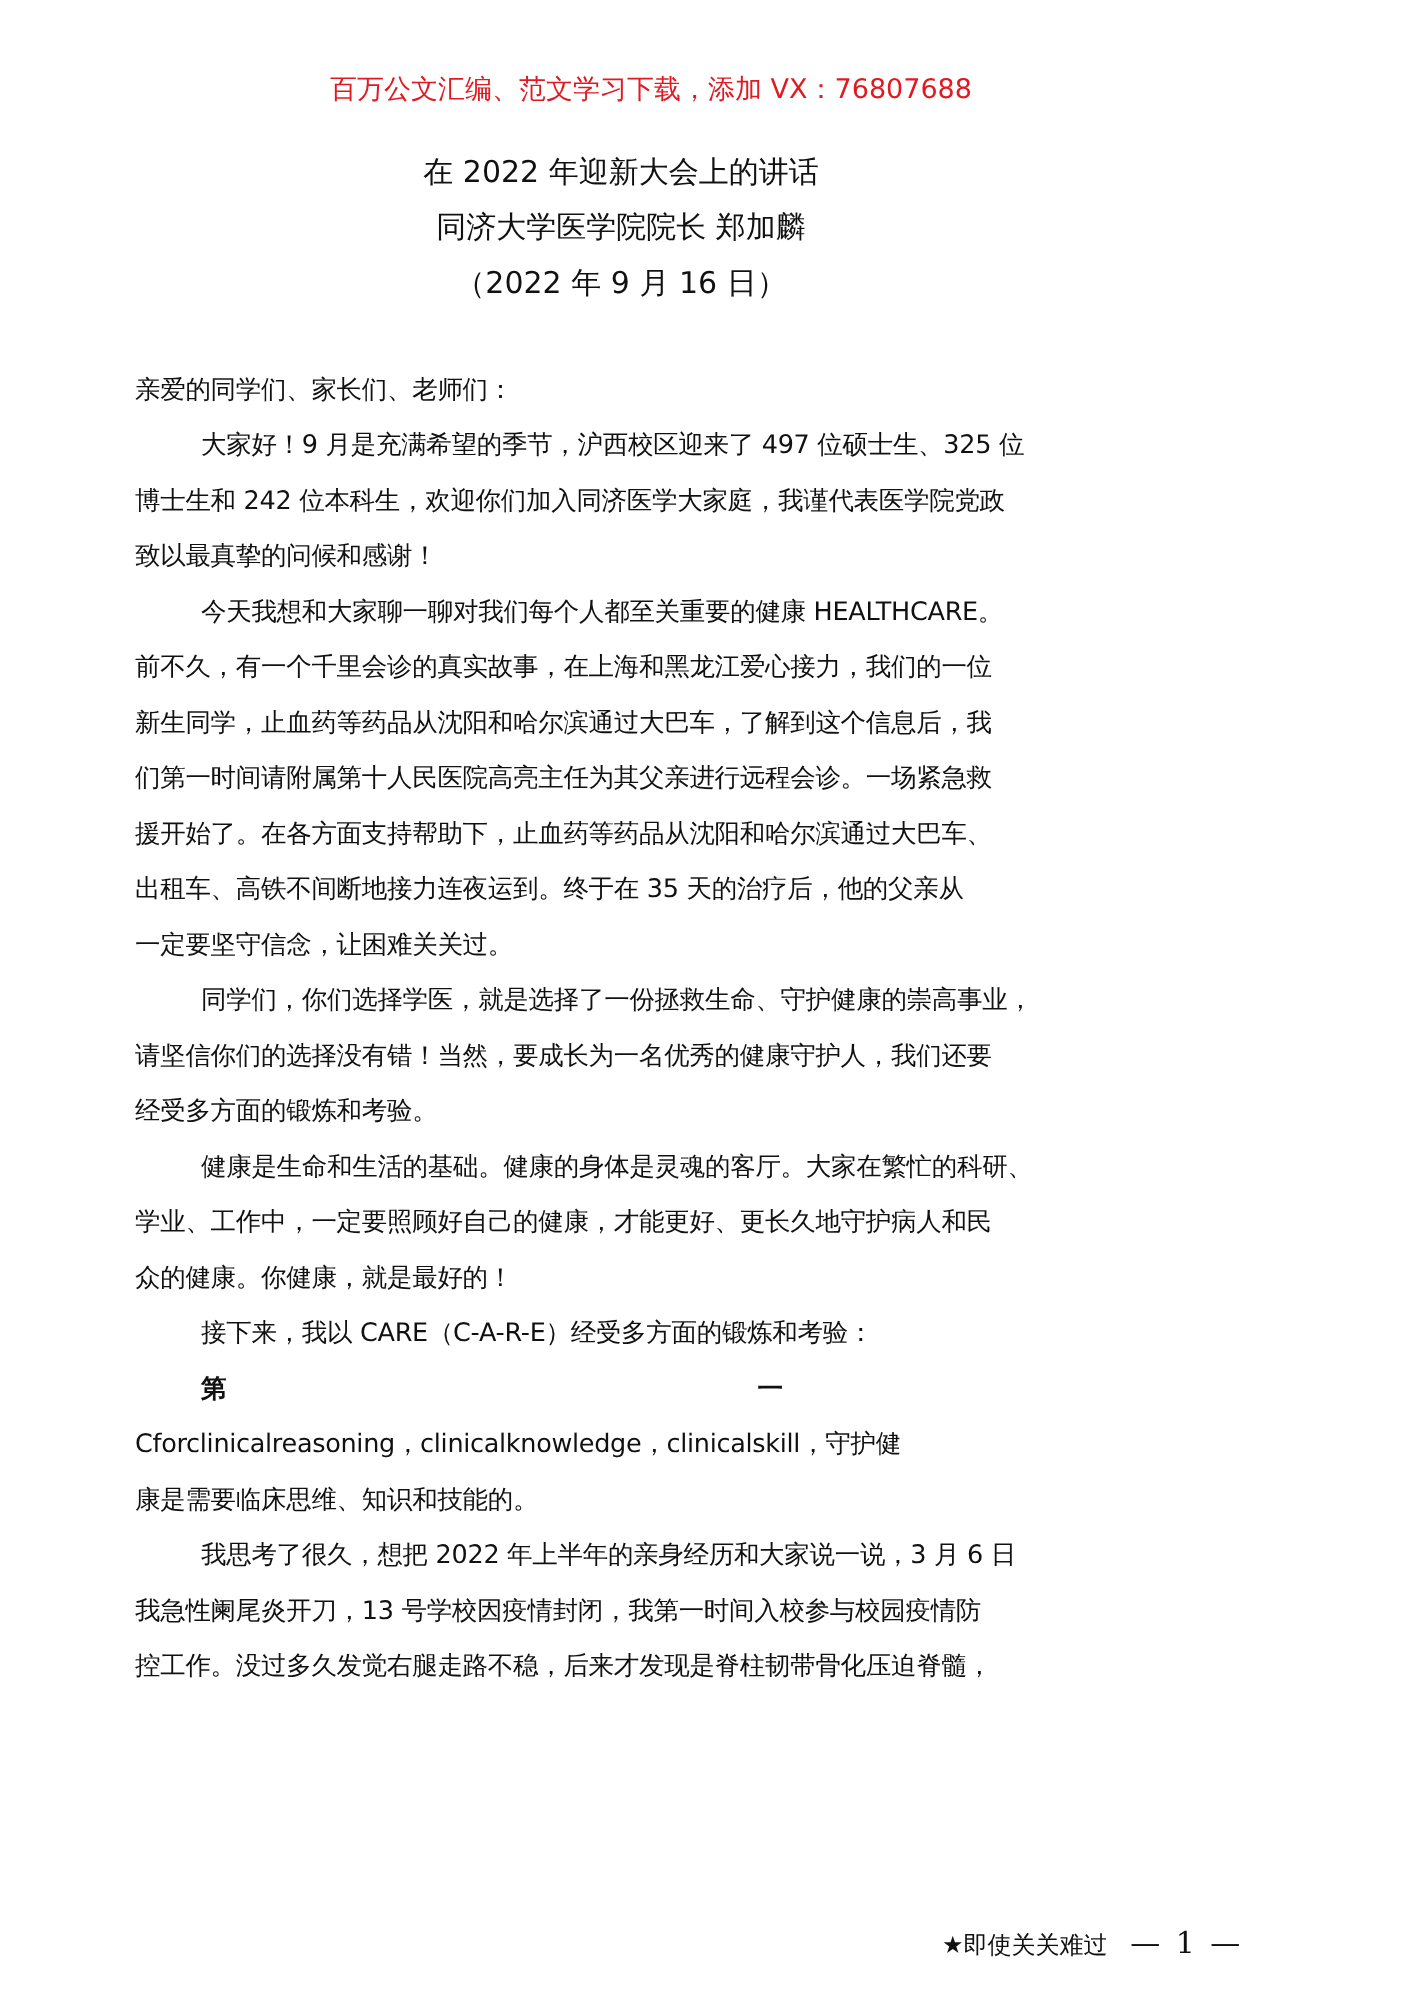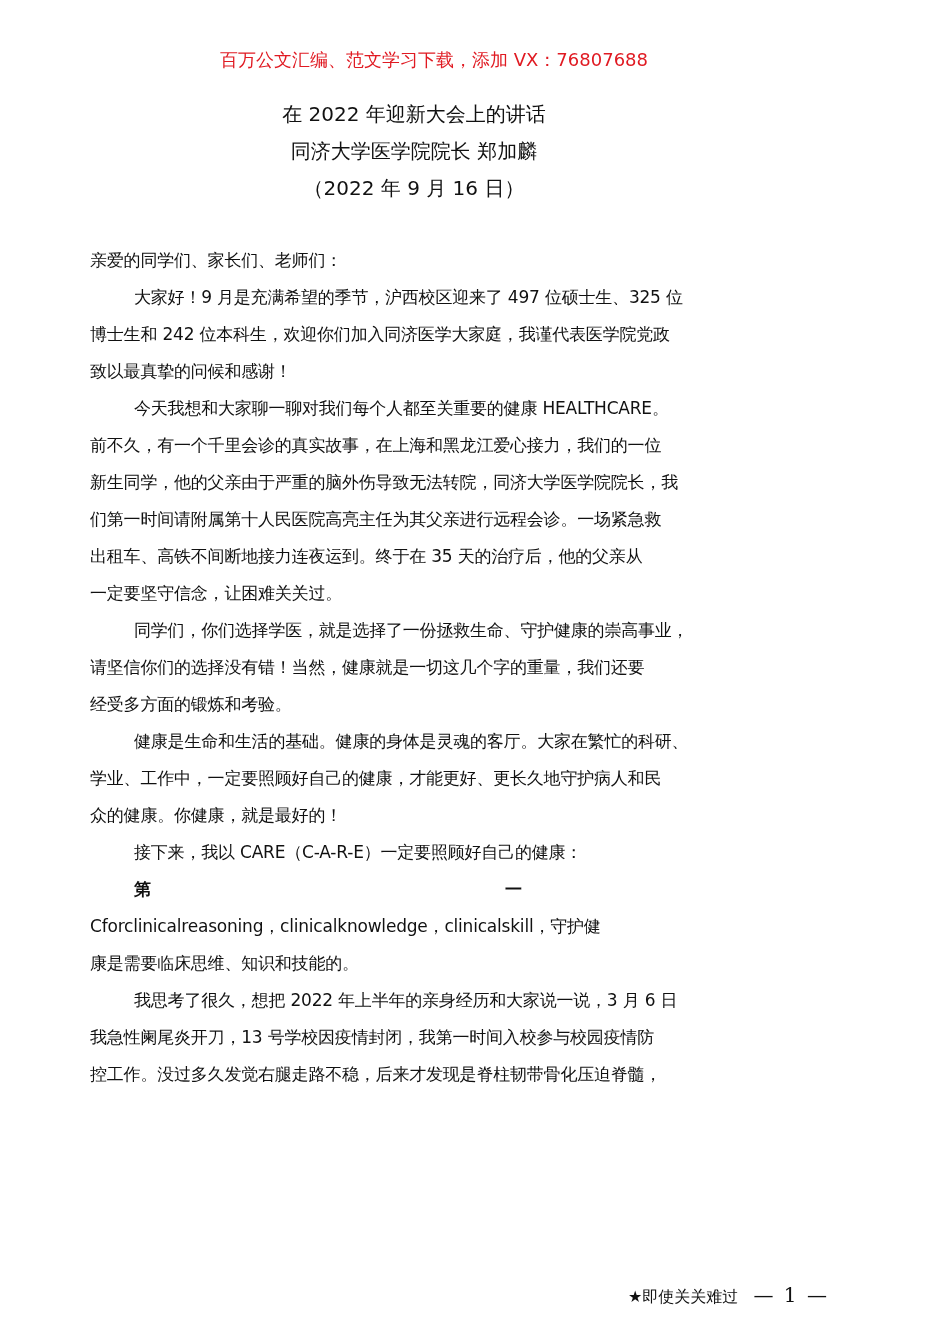--- a/index.html
+++ b/index.html
@@ -91,40 +91,41 @@
 
   <div>
     <div class="line indent">大家好！9 月是充满希望的季节，沪西校区迎来了 497 位硕士生、325 位</div>
     <div class="line">博士生和 242 位本科生，欢迎你们加入同济医学大家庭，我谨代表医学院党政</div>
     <div class="line">致以最真挚的问候和感谢！</div>
   </div>
 
   <div>
     <div class="line indent">今天我想和大家聊一聊对我们每个人都至关重要的健康 HEALTHCARE。</div>
     <div class="line">前不久，有一个千里会诊的真实故事，在上海和黑龙江爱心接力，我们的一位</div>
-    <div class="line">新生同学，他的父亲由于严重的脑外伤导致无法转院，同济大学医学院院长，我</div>
+    <div class="line">新生同学，止血药等药品从沈阳和哈尔滨通过大巴车，了解到这个信息后，我</div>
     <div class="line">们第一时间请附属第十人民医院高亮主任为其父亲进行远程会诊。一场紧急救</div>
+    <div class="line">援开始了。在各方面支持帮助下，止血药等药品从沈阳和哈尔滨通过大巴车、</div>
     <div class="line">出租车、高铁不间断地接力连夜运到。终于在 35 天的治疗后，他的父亲从</div>
     <div class="line">一定要坚守信念，让困难关关过。</div>
   </div>
 
   <div>
     <div class="line indent">同学们，你们选择学医，就是选择了一份拯救生命、守护健康的崇高事业，</div>
-    <div class="line">请坚信你们的选择没有错！当然，健康就是一切这几个字的重量，我们还要</div>
+    <div class="line">请坚信你们的选择没有错！当然，要成长为一名优秀的健康守护人，我们还要</div>
     <div class="line">经受多方面的锻炼和考验。</div>
   </div>
 
   <div>
     <div class="line indent">健康是生命和生活的基础。健康的身体是灵魂的客厅。大家在繁忙的科研、</div>
     <div class="line">学业、工作中，一定要照顾好自己的健康，才能更好、更长久地守护病人和民</div>
     <div class="line">众的健康。你健康，就是最好的！</div>
   </div>
 
   <div>
-    <div class="line indent">接下来，我以 CARE（C-A-R-E）一定要照顾好自己的健康：</div>
+    <div class="line indent">接下来，我以 CARE（C-A-R-E）经受多方面的锻炼和考验：</div>
   </div>
 
   <div>
     <div class="split-line">
       <span>第</span>
       <span>一</span>
     </div>
     <div class="line bold">Cforclinicalreasoning，clinicalknowledge，clinicalskill，守护健</div>
     <div class="line bold">康是需要临床思维、知识和技能的。</div>
   </div>

